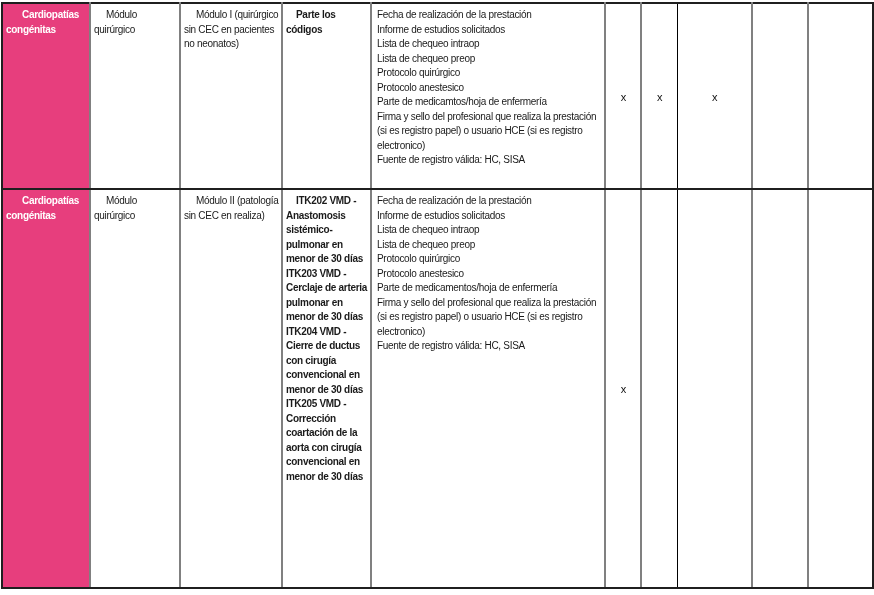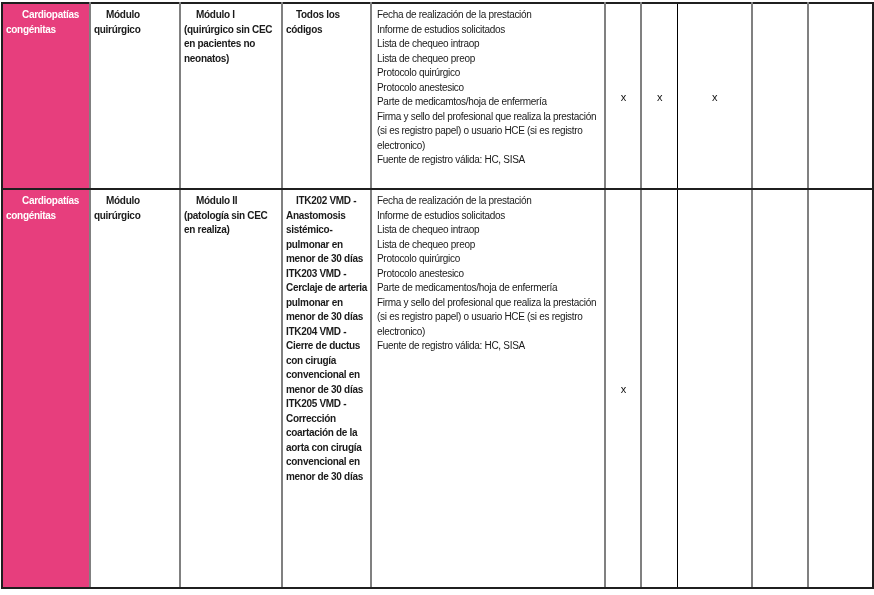--- a/index.html
+++ b/index.html
@@ -46,21 +46,21 @@
   tr.r2 { height: 399px; }
 
   td.cat {
     background: var(--accent);
     color: var(--accent-text);
     font-weight: bold;
     text-indent: 16px;
     white-space: pre-line;
   }
   td.hdr {
-    font-weight: bold;
+    font-weight: normal;
     text-indent: 12px;
   }
   td.codes {
     font-weight: bold;
     text-indent: 10px;
     white-space: pre-line;
     padding-right: 1px;
   }
   td.req {
     white-space: pre-line;
@@ -90,21 +90,21 @@
     <col style="width:75px">
     <col style="width:56px">
     <col style="width:65px">
   </colgroup>
 
   <tbody>
       <tr class="r1">
     <td class="cat">Cardiopatías congénitas</td>
     <td class="hdr">Módulo quirúrgico</td>
     <td class="hdr">Módulo I (quirúrgico sin CEC en pacientes no neonatos)</td>
-    <td class="codes">Todos los códigos</td>
+    <td class="codes">Parte los códigos</td>
     <td class="req">Fecha de realización de la prestación
 Informe de estudios solicitados
 Lista de chequeo intraop
 Lista de chequeo preop
 Protocolo quirúrgico
 Protocolo anestesico
 Parte de medicamtos/hoja de enfermería
 Firma y sello del profesional que realiza la prestación (si es registro papel) o usuario HCE (si es registro electronico)
 Fuente de registro válida: HC, SISA</td>
     <td class="chk">x</td>

